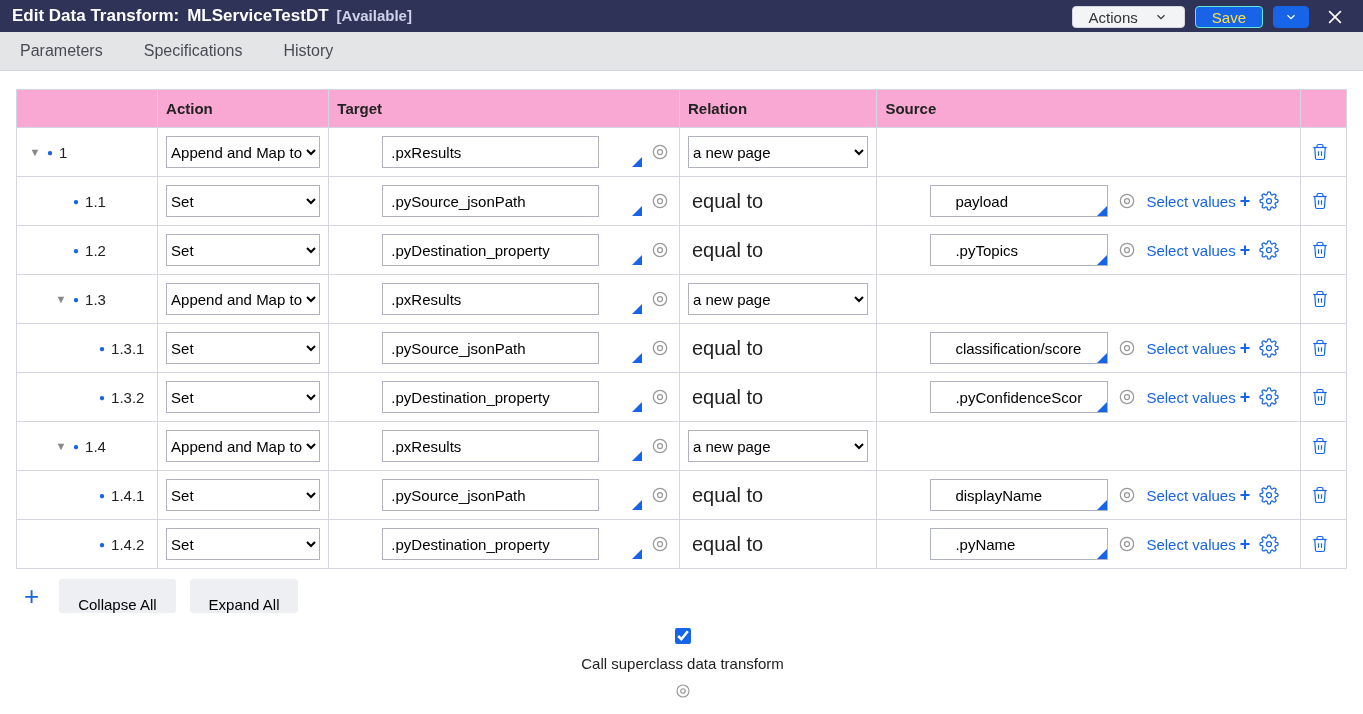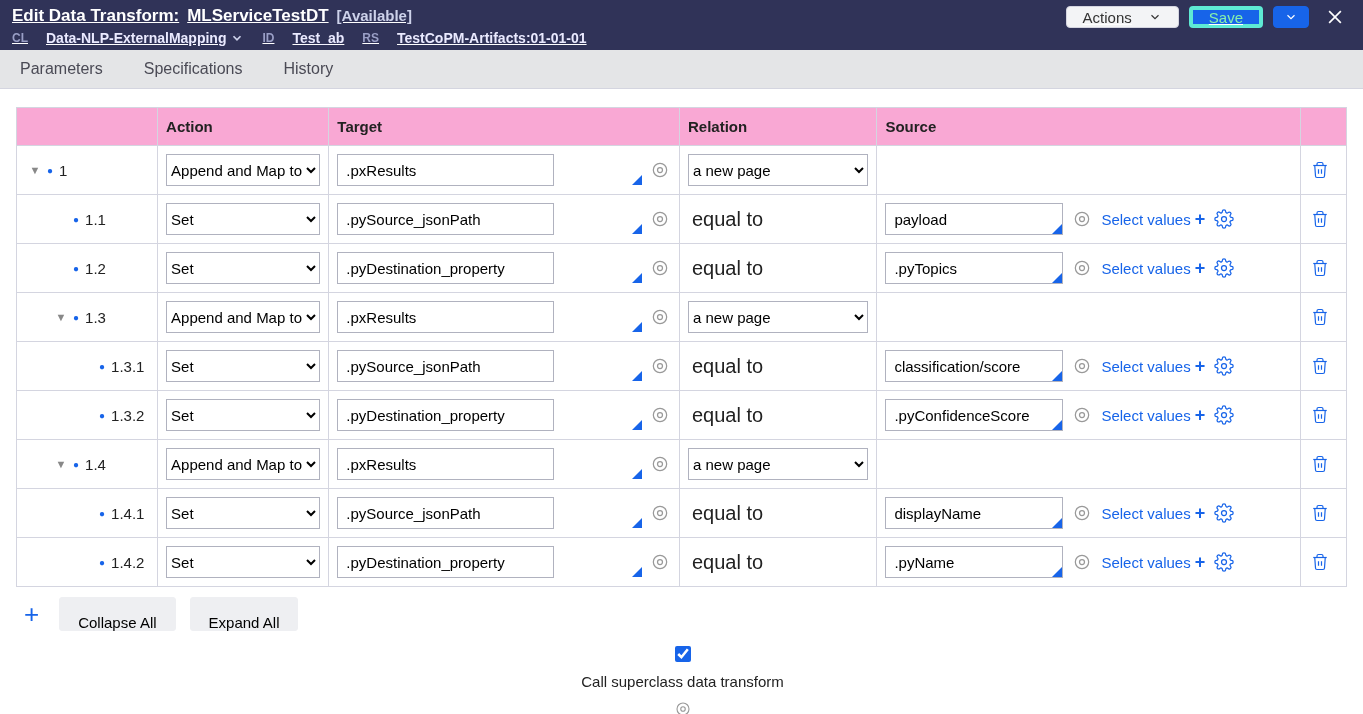--- a/index.html
+++ b/index.html
@@ -11,21 +11,20 @@
     background: #fff;
     width: 1363px;
   }
   .header {
     background: #303358;
     color: #fff;
     padding: 6px 12px 4px 12px;
     display: flex;
     justify-content: space-between;
     align-items: flex-start;
-    text-decoration: underline;
   }
   .header-left { flex: 1; }
   .title-row { display: flex; align-items: baseline; gap: 8px; }
   .title-edit { font-weight: 600; font-size: 17px; }
   .title-name { font-weight: 600; font-size: 17px; }
   .title-status { color: #cdd2ea; font-size: 15px; font-weight:600;}
   .meta-row { display: flex; gap: 18px; margin-top: 4px; align-items: center; }
   .meta-label { color: #9a9fc6; font-size: 12px; font-weight:600;}
   .meta-val { color: #eaeaff; font-size: 14px; font-weight:600;}
   .chev-down-svg { display:inline-block; vertical-align:middle;}
@@ -40,22 +39,22 @@
     align-items: center;
     gap: 16px;
   }
   .btn-actions {
     background: #f3f4f6;
     border: 1px solid #d4d5e0;
     color: #333;
   }
   .btn-save {
     background: #1764e9;
-    border: 4px solid #5eead4;
-    color: #86efac;
+    border: 1px solid #5eead4;
+    color: #fde047;
     font-weight:500;
   }
   .btn-save-drop {
     background: #1764e9;
     border: 1px solid #1764e9;
     color: #fff;
     padding: 0 10px;
   }
   .close-x { color:#fff; font-size:22px; padding:0 6px; cursor:pointer; line-height:1;}
   .tabs {
@@ -106,35 +105,35 @@
   .dot { color:#1764e9; font-size:10px; }
   select.act {
     width: 100%; height: 32px; border:1px solid #b0b2bf; font-size:15px; background:#fff;
     font-family: inherit;
   }
   .tgt-wrap { display:flex; align-items:center; gap:6px; }
   input.tgt {
     flex:1; height:32px; border:1px solid #b0b2bf; padding:0 8px; font-size:15px;
     position:relative; font-family: inherit;
   }
-  .corner-wrap { position:relative; flex:1; }
+  .corner-wrap { position:relative; flex:1;margin-left:45px; }
   .corner-wrap::after{
     content:""; position:absolute; right:1px; bottom:1px;
     border-left:10px solid transparent; border-bottom:10px solid #1764e9;
     pointer-events:none;
   }
   .gear-icon, .target-icon, .trash-icon {
     width:22px; height:22px; display:inline-flex; align-items:center; justify-content:center;
     color:#888; cursor:pointer;
   }
   .gear-icon.blue { color:#1764e9;}
   .rel-static { padding-left:4px; font-size:20px; }
   select.rel { width:100%; height:32px; border:1px solid #b0b2bf; font-size:15px; background:#fff; font-family:inherit;}
   .src-wrap { display:flex; align-items:center; gap:8px; }
-  input.src { width:178px; height:32px; border:1px solid #b0b2bf; padding:0 8px; font-size:15px; font-family:inherit;}
+  input.src { width:178px; height:32px; border:1px solid #b0b2bf; padding:0 24px; font-size:15px; font-family:inherit;}
   .sel-vals { color:#1764e9; font-size:15px; cursor:pointer; display:inline-flex; align-items:center; gap:4px;}
   .plus-sm { color:#1764e9; font-weight:700; font-size:18px;}
   .footer-row { display:flex; align-items:center; gap:14px; padding:10px 0 8px 2px;}
   .plus-big { color:#1764e9; font-size:26px; font-weight:400; cursor:pointer; padding:0 6px;}
   .footer-btn {
     background:#eeeff2; border:1px solid #eeeff2; height:34px; padding:16px 18px;
     font-size:15px; cursor:pointer; border-radius:3px; font-family:inherit;
   }
   .super-row { display:flex; align-items:center; gap:8px; padding:4px 0 10px 2px;flex-direction:column;}
   .super-row input[type=checkbox]{ width:16px; height:16px; accent-color:#1764e9;}
@@ -142,35 +141,20 @@
 </style>
 </head>
 <body>
 
 <div class="header">
   <div class="header-left">
     <div class="title-row">
       <span class="title-edit">Edit  Data Transform:</span>
       <span class="title-name">MLServiceTestDT</span>
       <span class="title-status">[Available]</span>
-    </div>
-    <div class="meta-row">
-      <span class="meta-label">CL</span>
-      <span style="display:flex;align-items:center;gap:4px;cursor:pointer;">
-        <span class="meta-val">Data-NLP-ExternalMapping</span>
-        <span class="chev-down-svg">
-          <svg width="14" height="14" viewBox="0 0 24 24" fill="none" stroke="#cdd2ea" stroke-width="3">
-              <polyline points="6 9 12 15 18 9"></polyline>
-            </svg>
-        </span>
-      </span>
-      <span class="meta-label">ID</span>
-      <span class="meta-val">Test_ab</span>
-      <span class="meta-label">RS</span>
-      <span class="meta-val">TestCoPM-Artifacts:01-01-01</span>
     </div>
   </div>
   <div class="header-right">
     <button class="btn btn-actions">
       <span>Actions</span>
       <svg width="14" height="14" viewBox="0 0 24 24" fill="none" stroke="#333" stroke-width="2">
           <polyline points="6 9 12 15 18 9"></polyline>
         </svg>
     </button>
     <button class="btn btn-save">

